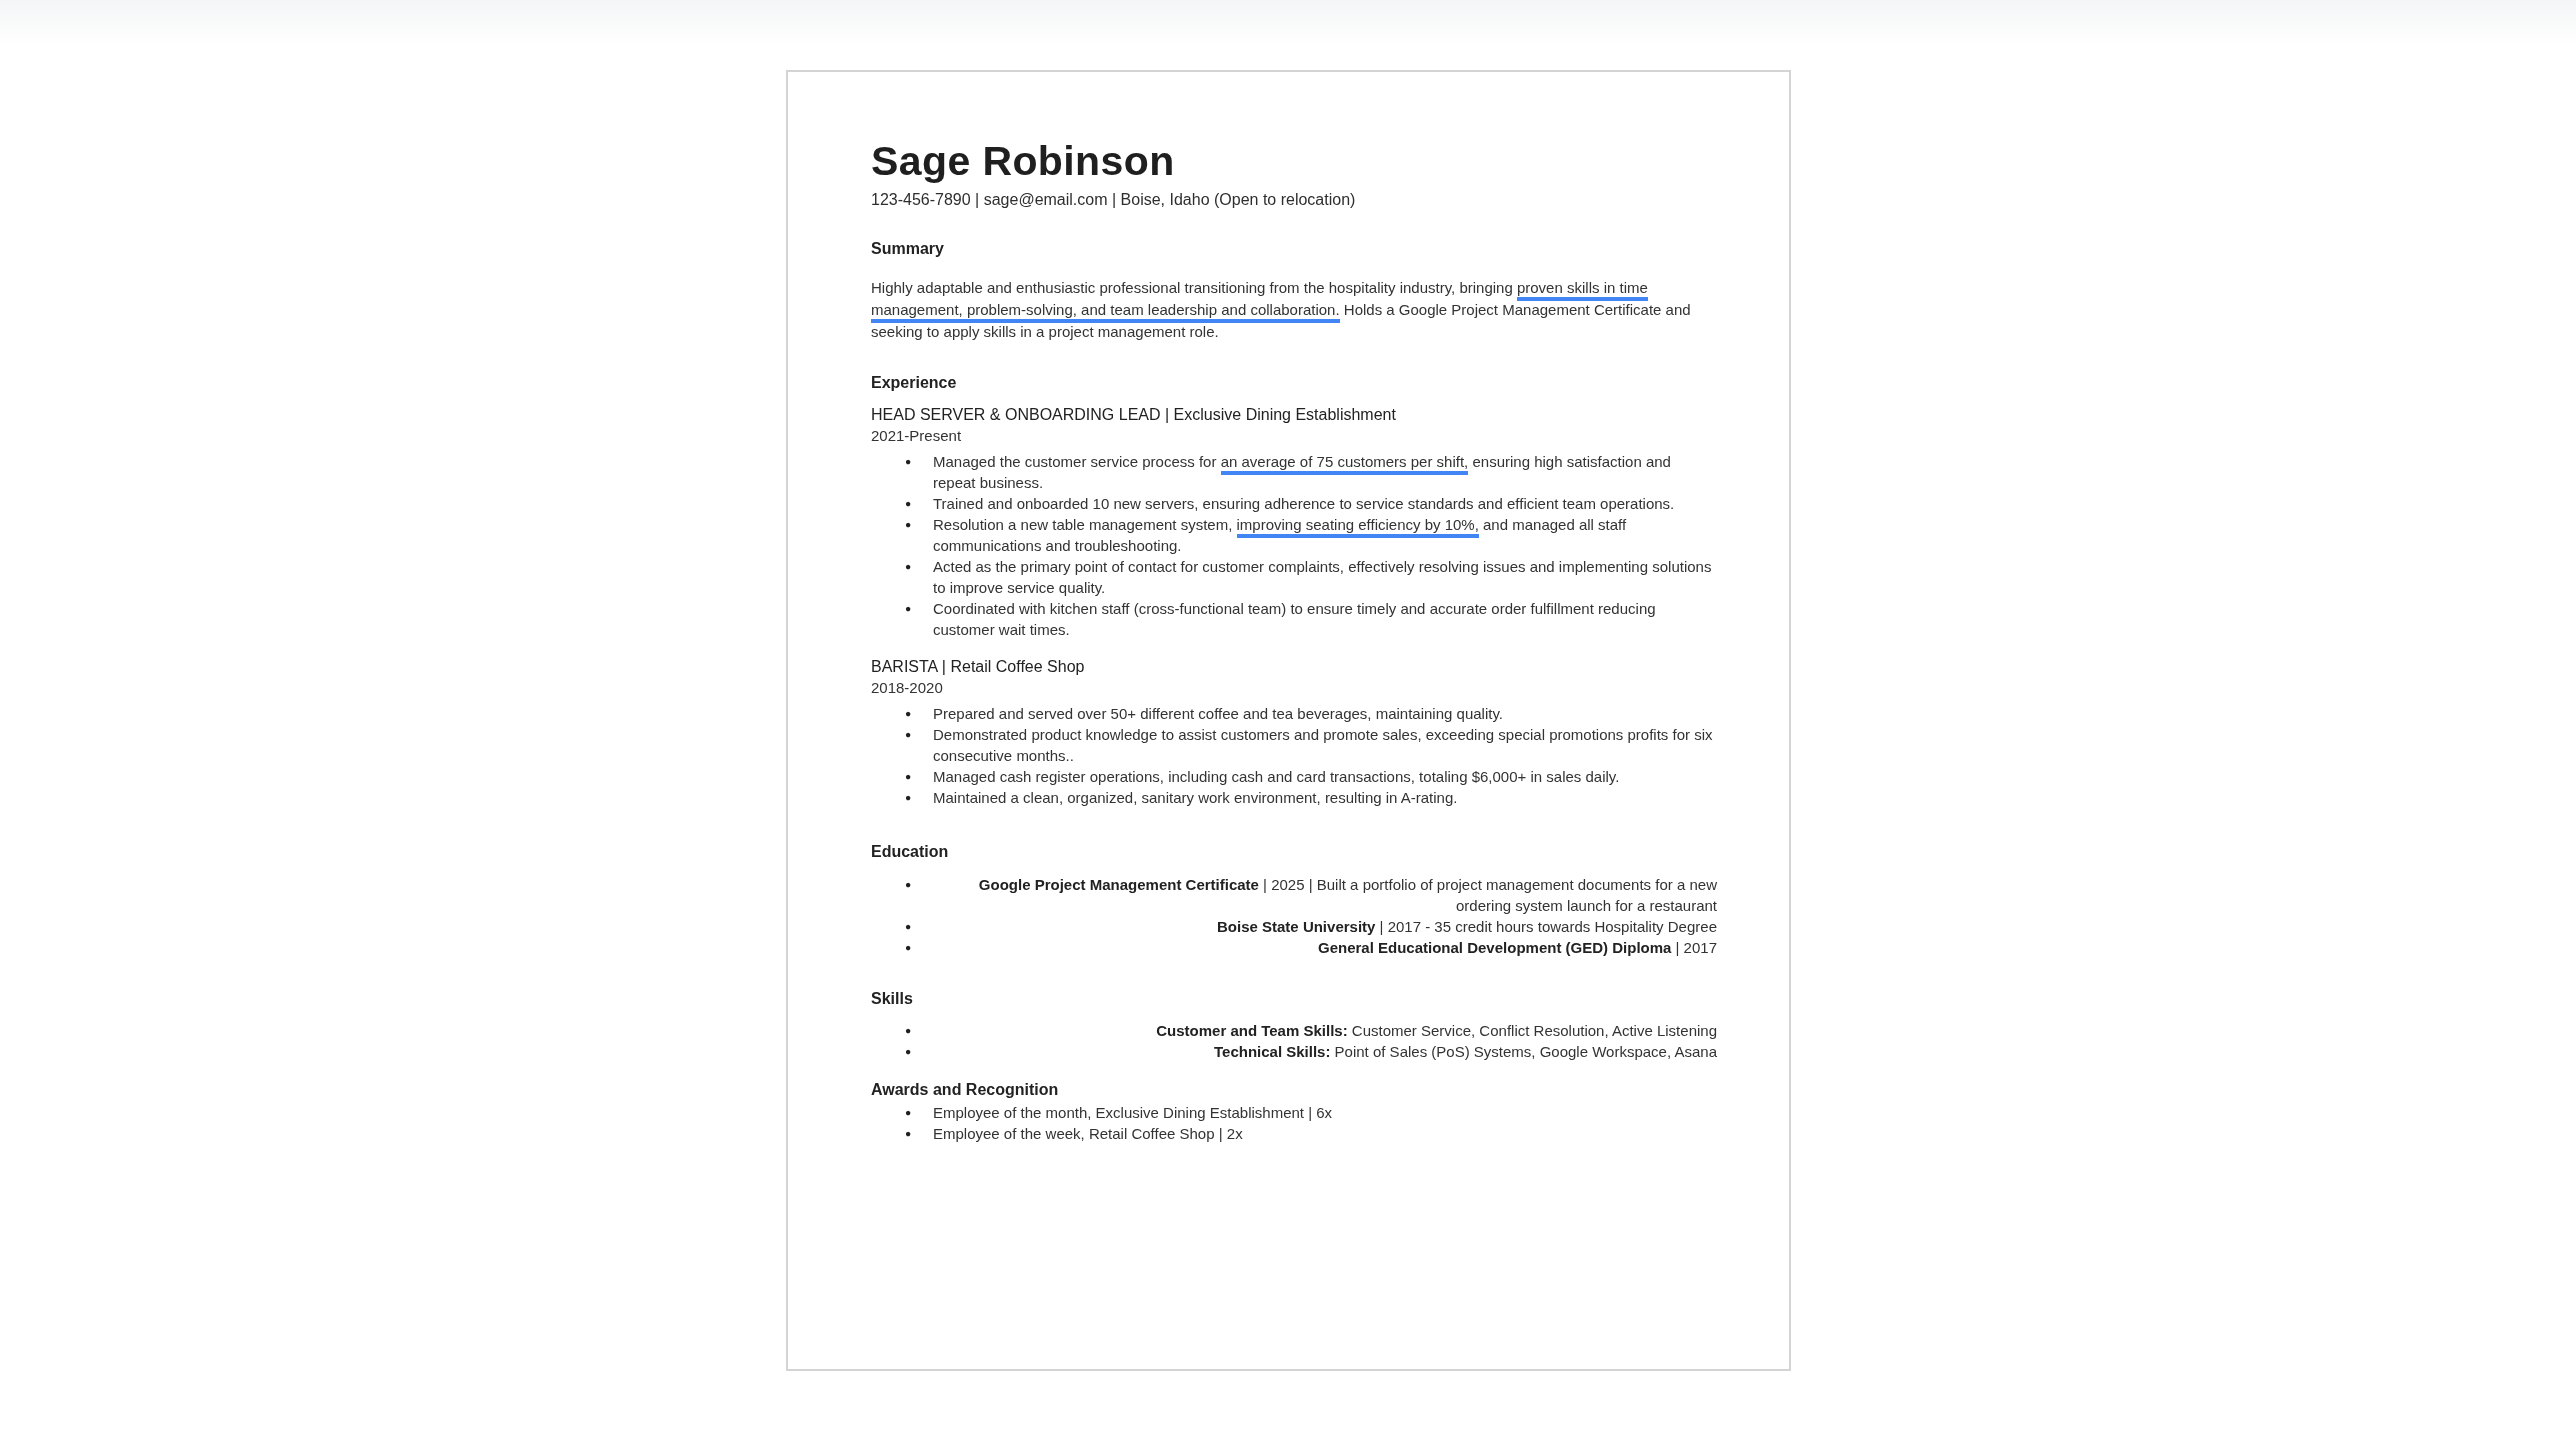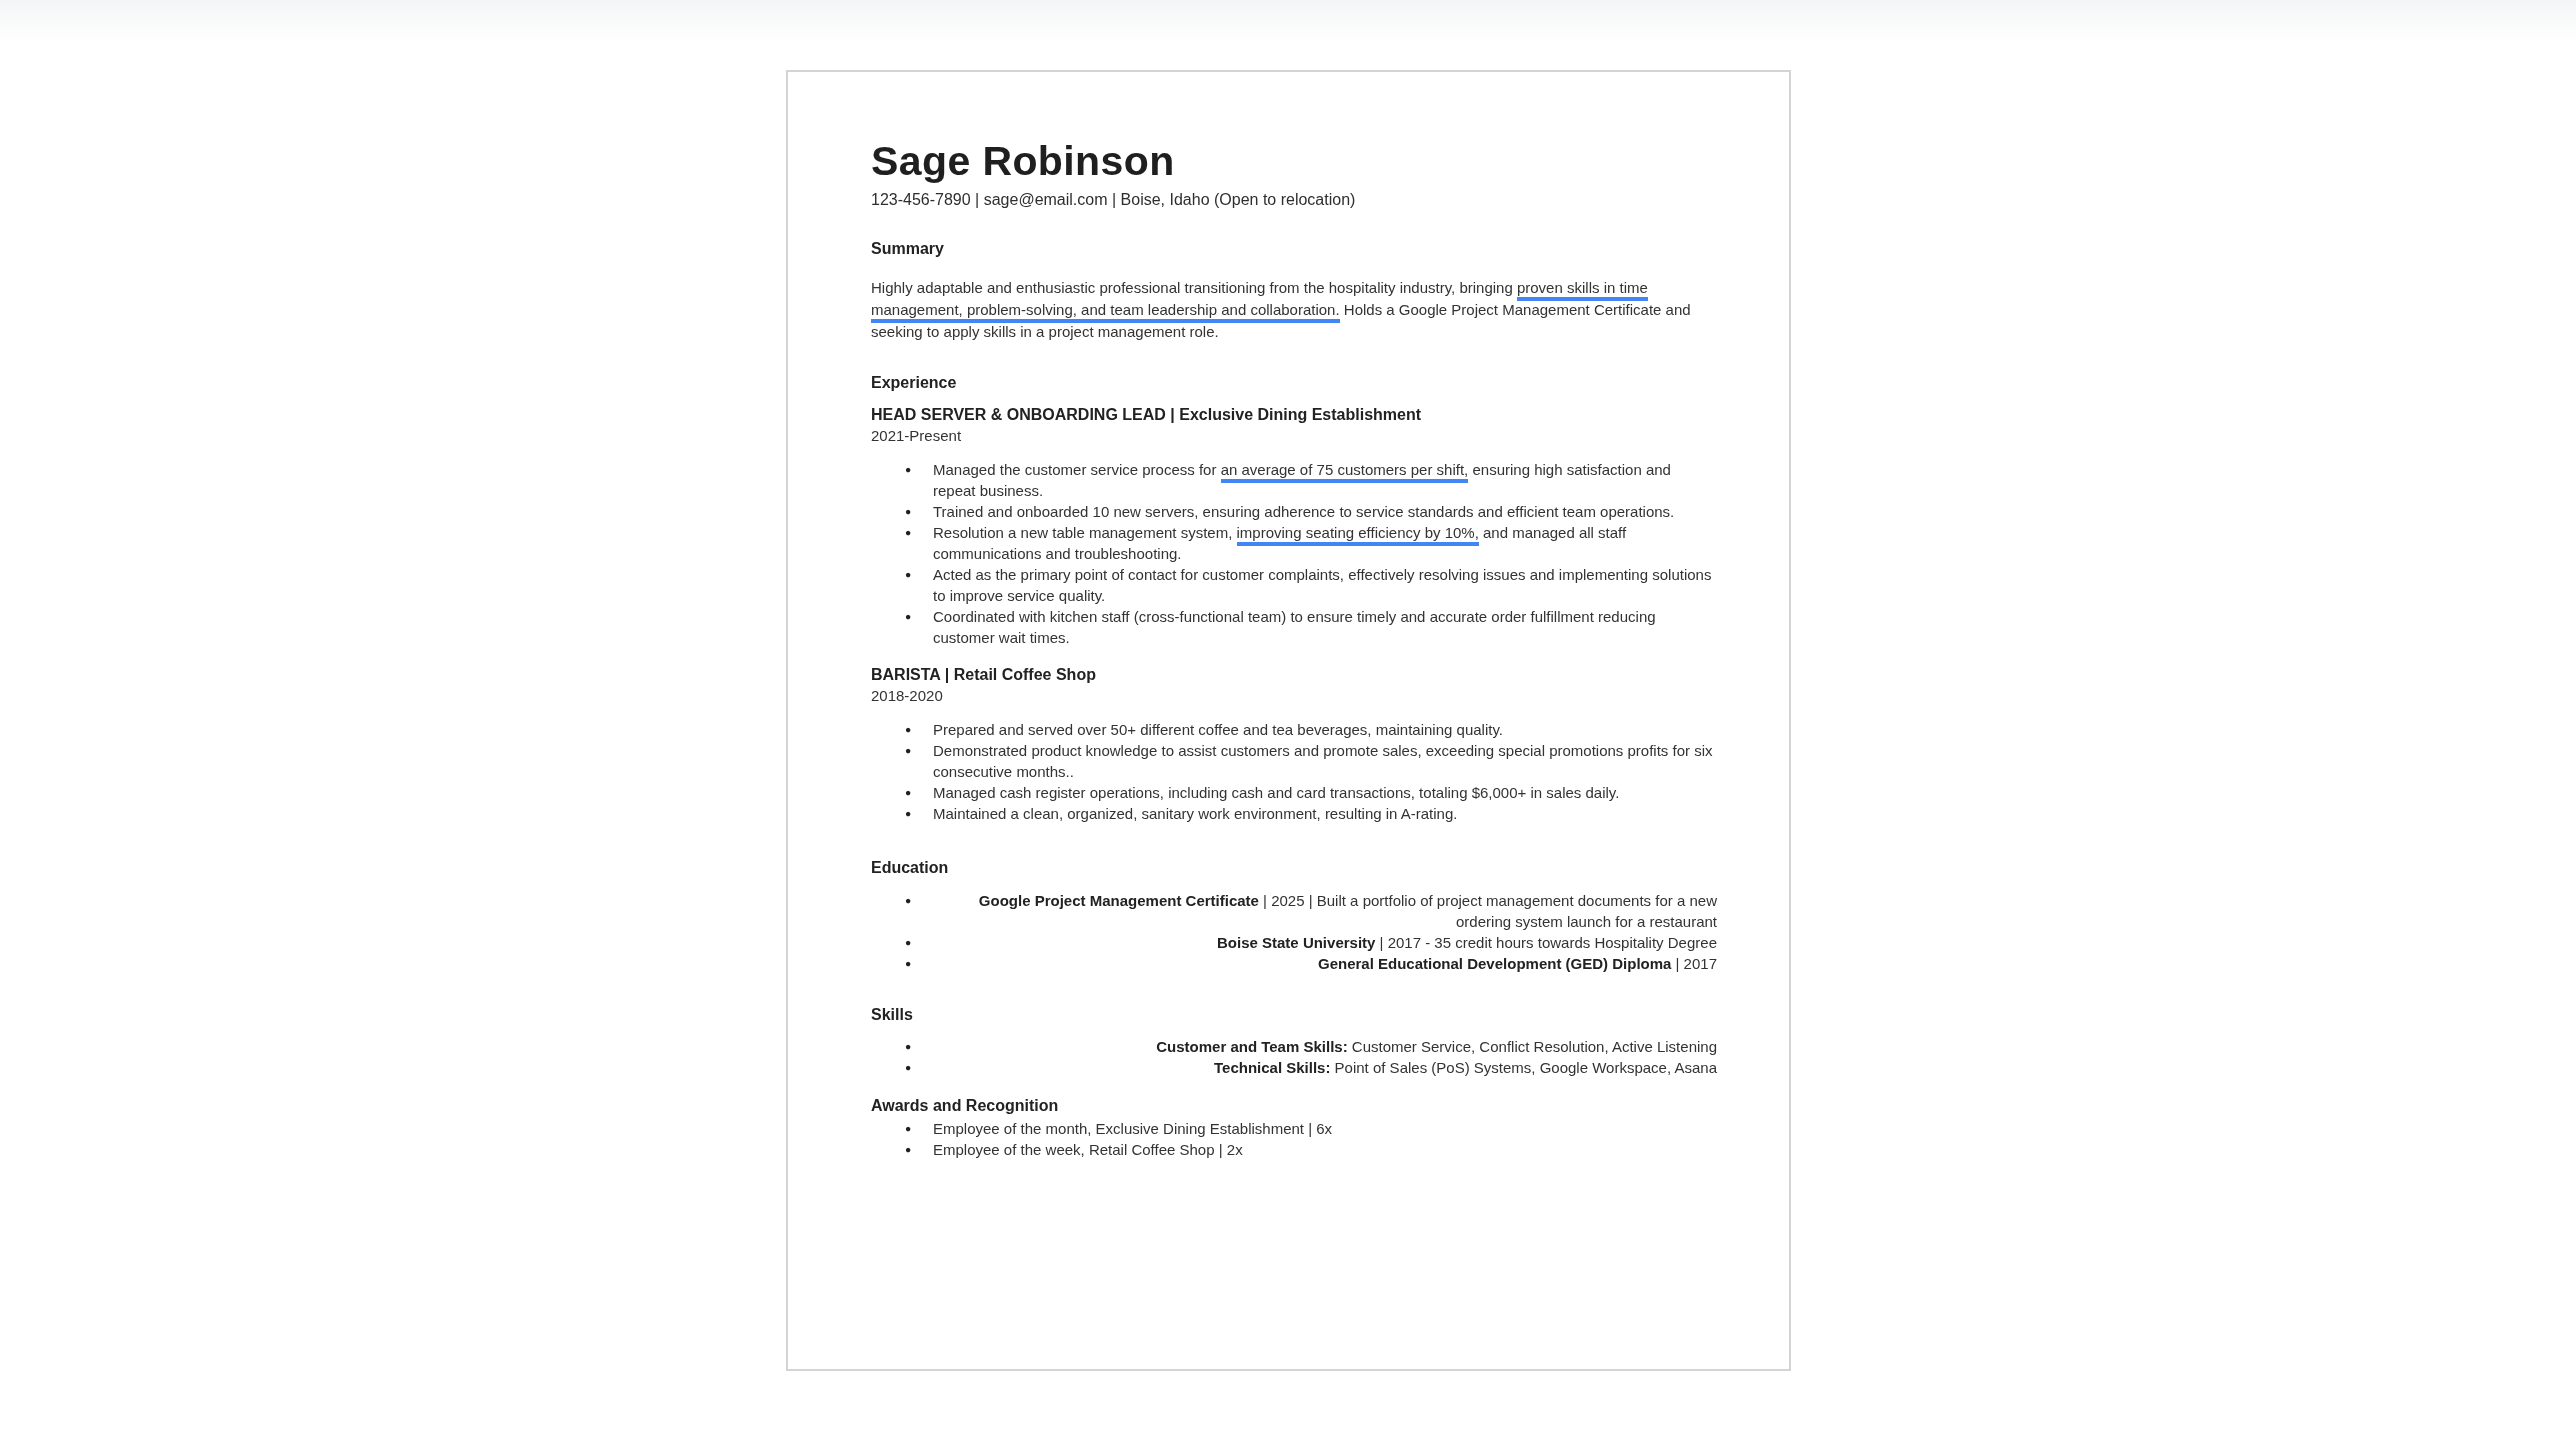--- a/index.html
+++ b/index.html
@@ -55,31 +55,31 @@
     font-size: 15px;
     line-height: 21.6px;
     max-width: 846px;
     color: #333333;
   }
   .job-block-1 { margin-top: 11.2px; }
   .job-block-2 { margin-top: 16px; }
   .job-title {
     font-size: 16px;
     line-height: 21px;
-    font-weight: 700;
+    font-weight: 400;
     color: #222222;
   }
   .job-dates {
     font-size: 15px;
     line-height: 21px;
     color: #333333;
   }
   ul.bullet-list {
     list-style: none;
-    margin-top: 13px;
+    margin-top: 5px;
     max-width: 846px;
   }
   ul.edu-list, ul.skill-list { margin-top: 11.2px; text-align: right; }
   ul.award-list { margin-top: 1.6px; }
   ul.bullet-list li {
     position: relative;
     padding-left: 62px;
     font-size: 15px;
     line-height: 21px;
     color: #333333;

